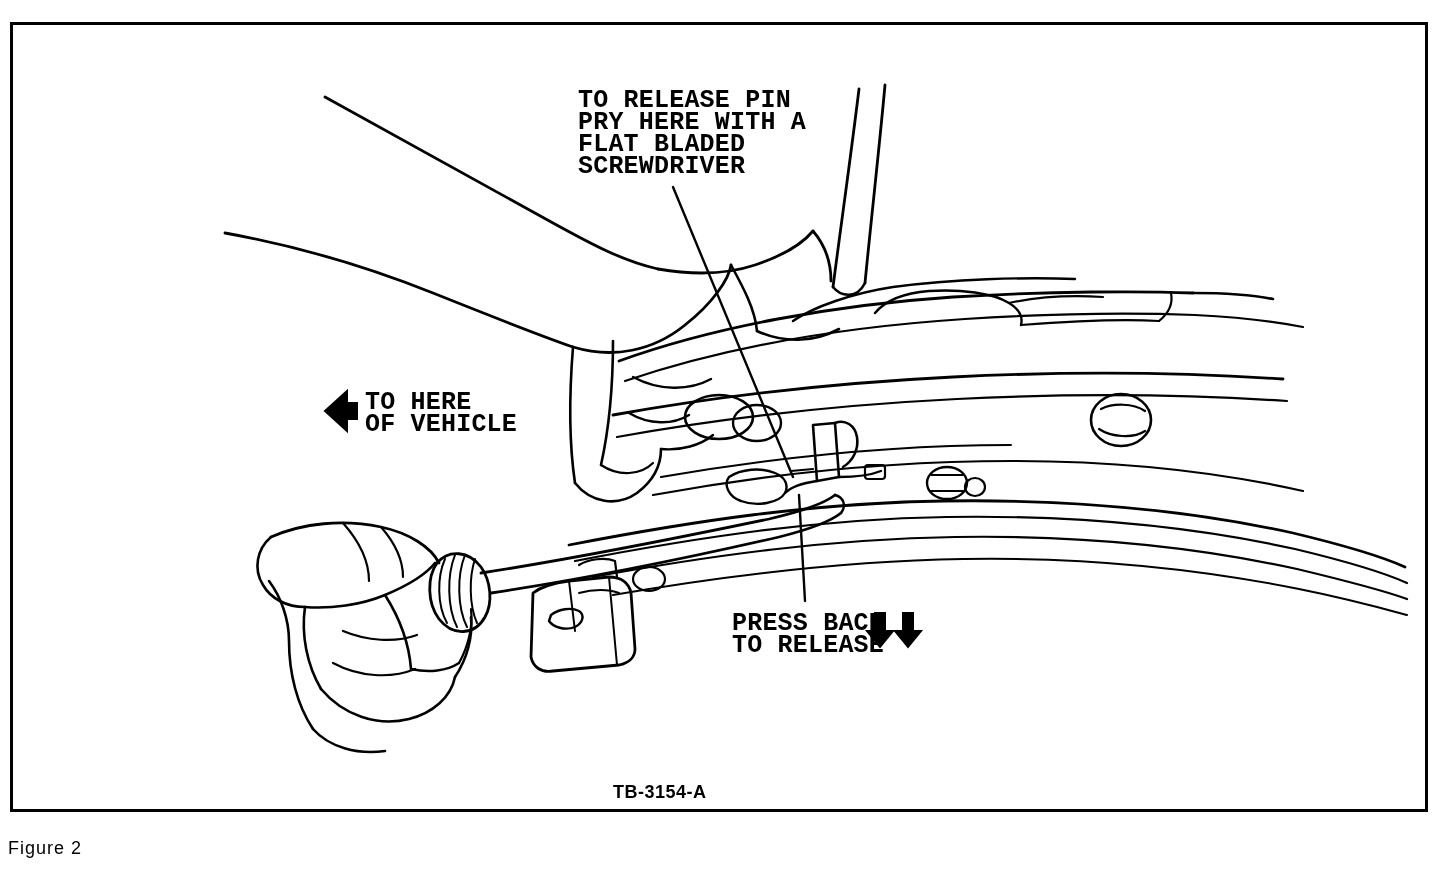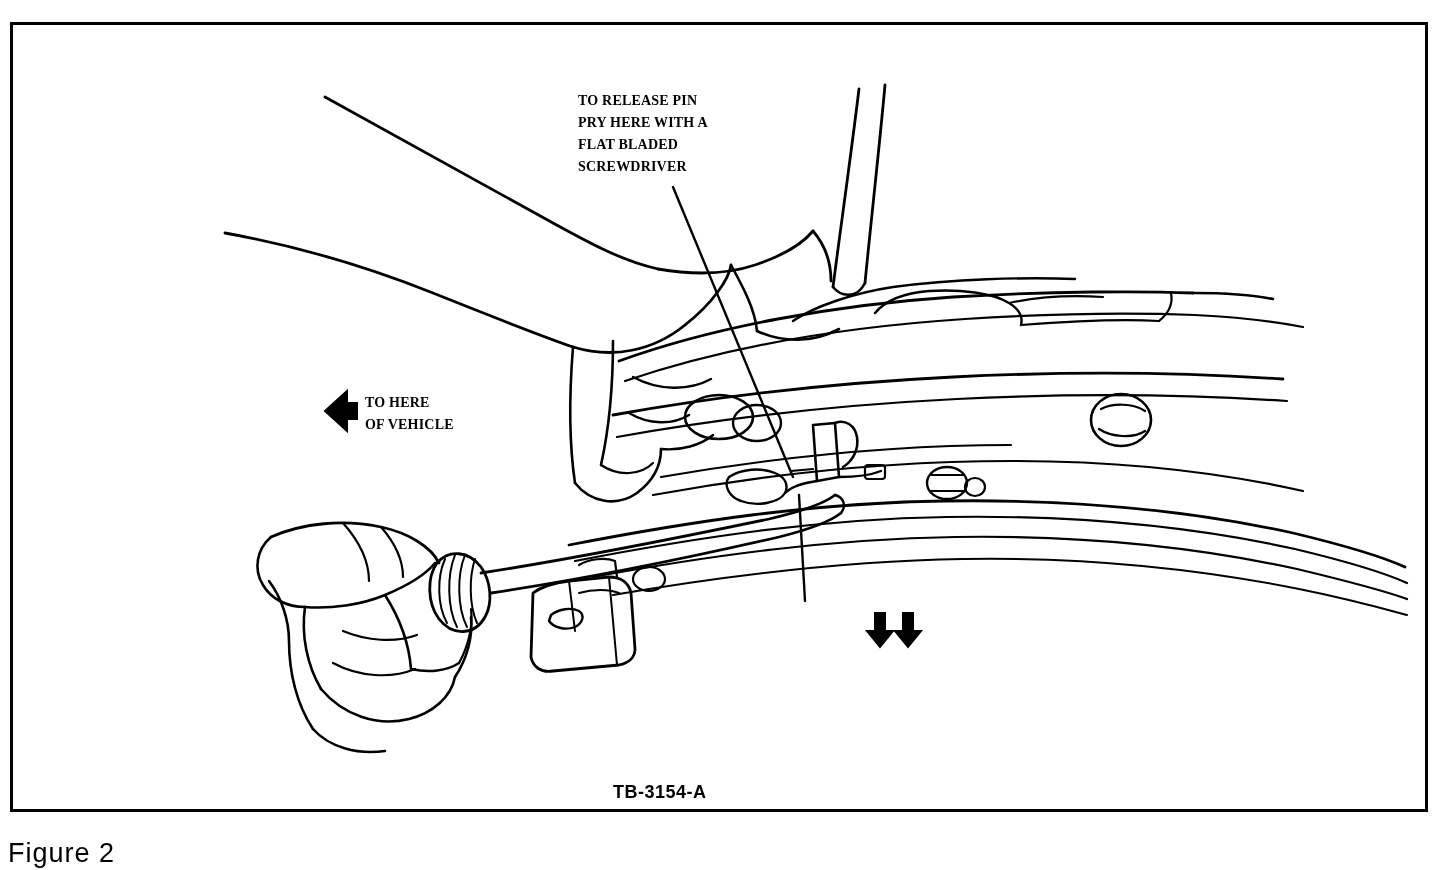--- a/index.html
+++ b/index.html
@@ -31,23 +31,23 @@
     box-sizing: border-box;
     background: #fff;
   }
   #illustration-svg {
     position: absolute;
     left: 0;
     top: 0;
   }
   .callout {
     position: absolute;
-    font-family: Liberation Serif, serif;
+    font-family: Liberation Mono, monospace;
     font-weight: bold;
-    font-size: 14px;
+    font-size: 25px;
     line-height: 22px;
     letter-spacing: 0.2px;
     white-space: pre-line;
     color: #000;
   }
   #callout-pry {
     left: 565px;
     top: 65px;
   }
   #callout-front {
@@ -63,21 +63,21 @@
     left: 600px;
     top: 757px;
     font-size: 18px;
     font-weight: bold;
     letter-spacing: 0.5px;
   }
   #figure-caption {
     position: absolute;
     left: 8px;
     top: 838px;
-    font-size: 27px;
+    font-size: 18px;
     letter-spacing: 1px;
     color: #000;
   }
 </style>
 </head>
 <body>
 
 <div id="page">
 
   <div id="figure-frame">
@@ -201,19 +201,21 @@
     </svg>
 
     <div class="callout" id="callout-pry">TO RELEASE PIN
 PRY HERE WITH A
 FLAT BLADED
 SCREWDRIVER</div>
 
     <div class="callout" id="callout-front">TO HERE
 OF VEHICLE</div>
 
+    <div class="callout" id="callout-press">PRESS BACK
+TO RELEASE</div>
 
     <div id="figure-code">TB-3154-A</div>
   </div>
 
   <div id="figure-caption">Figure  2</div>
 
 </div>
 
 </body></html>

